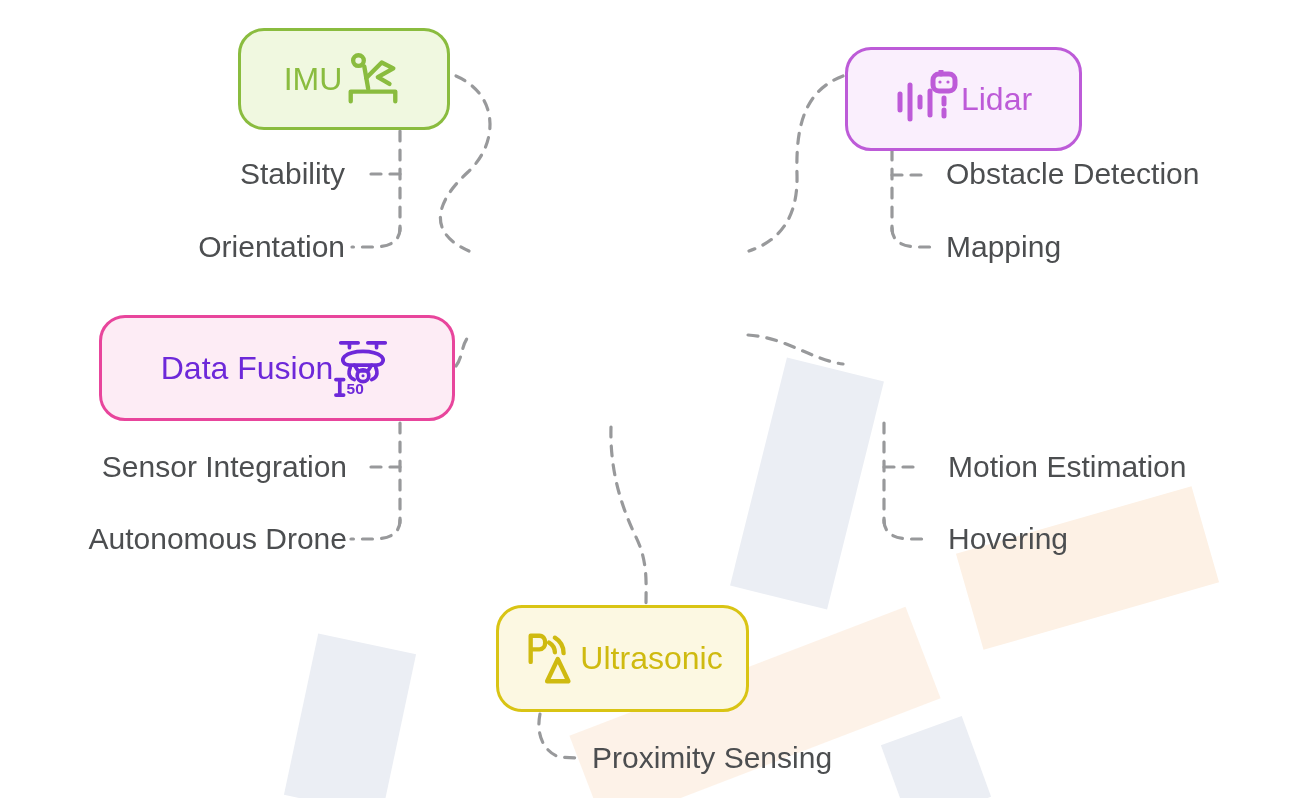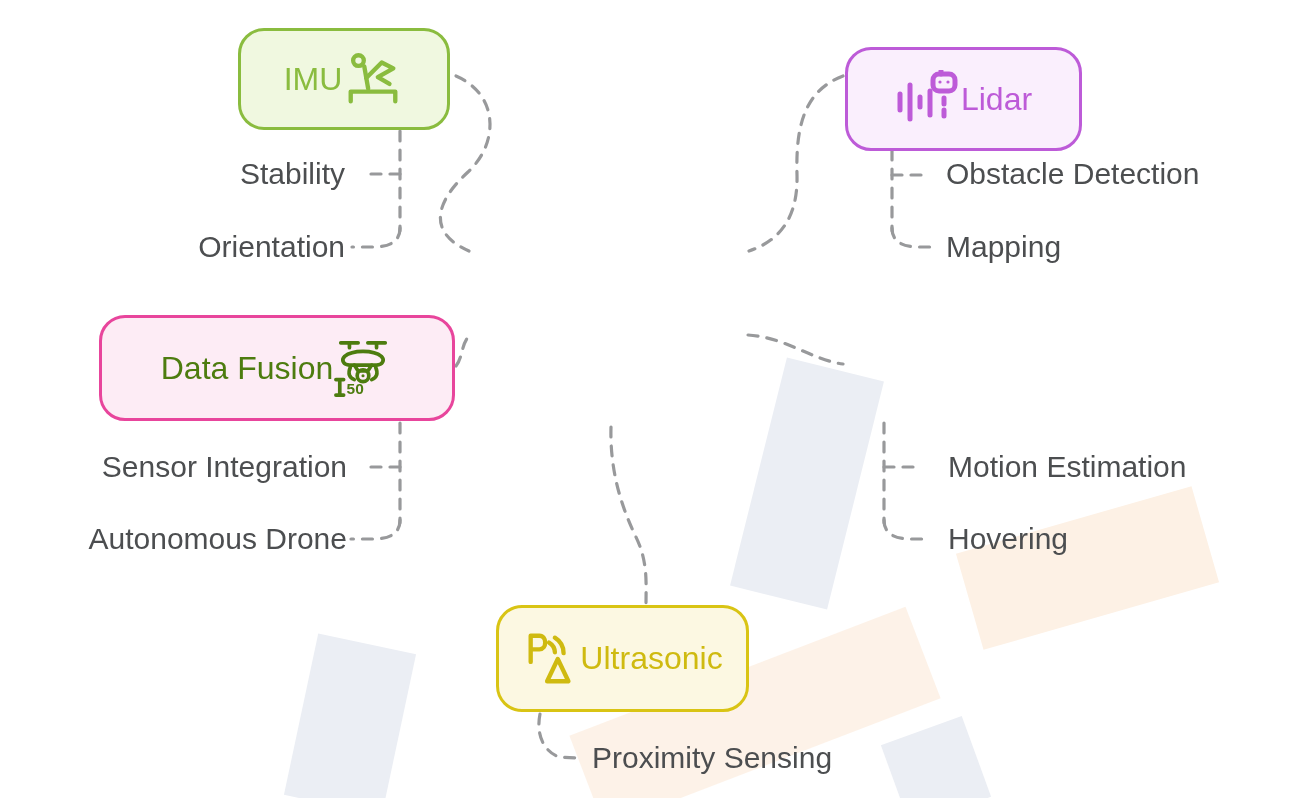--- a/index.html
+++ b/index.html
@@ -32,21 +32,21 @@
   .node-imu {
     left:238px; top:28px; width:212px; height:102px;
     border-color:#8abc3f; background:#f0f8e0; color:#8abc3f;
   }
   .node-lidar {
     left:845px; top:27px; width:237px; height:104px;
     border-color:#bd5bd8; background:#faeffd; color:#bd5bd8;margin-top:20px;
   }
   .node-datafusion {
     left:99px; top:315px; width:356px; height:106px;
-    border-color:#e8459c; background:#fdecf5; color:#4d7c0f;
+    border-color:#e8459c; background:#fdecf5; color:#6d28d9;
   }
   .node-opticalflow {
     left:845px; top:315px; width:351px; height:106px;
     border-color:#3d7be0; background:#e9f1fd; color:#3d7be0;
   }
   .node-ultrasonic {
     left:496px; top:605px; width:253px; height:107px;
     border-color:#d9c414; background:#fcf8e2; color:#cfba10;
   }
   .node-drone {

